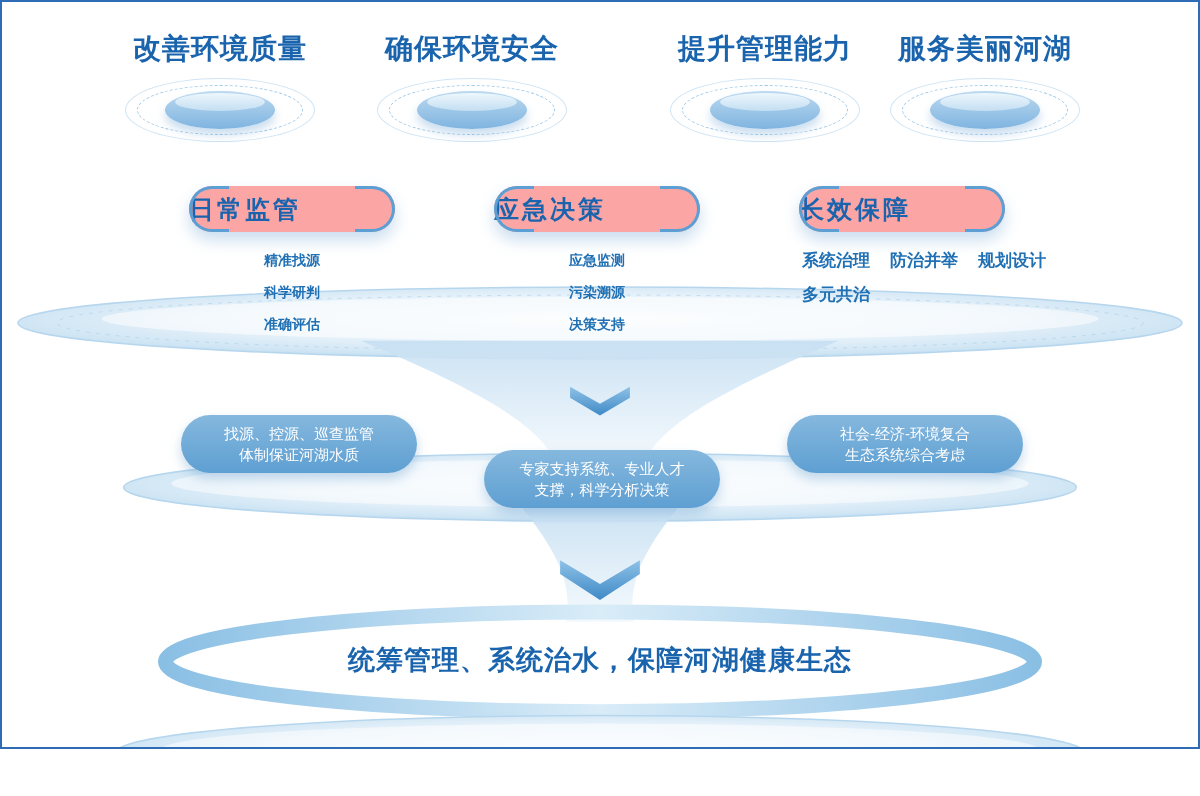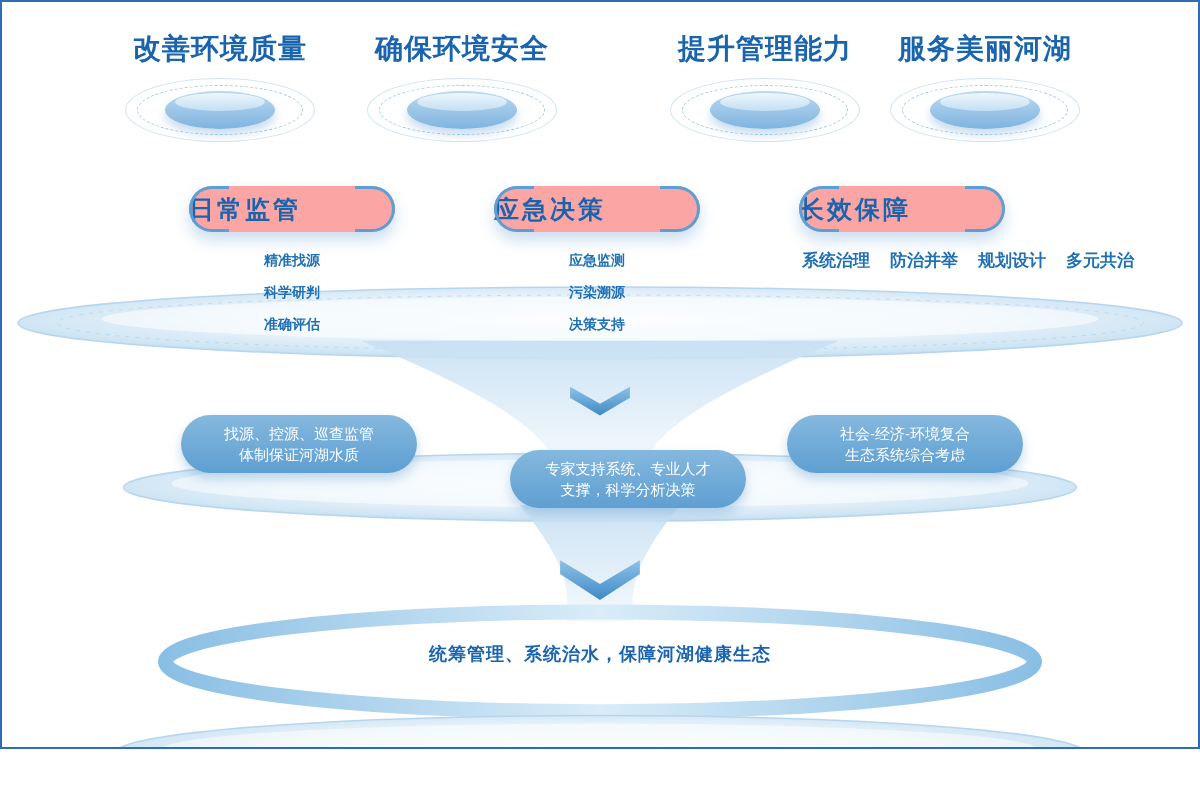--- a/index.html
+++ b/index.html
@@ -27,33 +27,33 @@
   .pillar{position:absolute;top:184px;width:280px;z-index:2;}
   .capsule{position:relative;width:206px;height:46px;margin:0 auto;background:#fca5a5;
     border-radius:23px;display:flex;align-items:center;justify-content:flex-start;
     box-shadow:0 8px 16px rgba(120,170,215,.4);}
   .bracket{position:absolute;top:0;bottom:0;width:40px;border:3px solid var(--bracket,#5b9fd4);box-sizing:border-box;}
   .bracket.left{left:0;border-right:none;border-radius:23px 0 0 23px;}
   .bracket.right{right:0;border-left:none;border-radius:0 23px 23px 0;}
   .pillar-title{font-size:25px;font-weight:bold;color:var(--title_text,#1a64ae);letter-spacing:3px;}
   .pillar-items{margin-top:12px;text-align:center;}
   .pillar-item{font-size:14px;font-weight:600;color:var(--item_text,#2070b4);line-height:32px;}
-  .pillar-grid{margin:18px auto 0;width:200px;display:grid;grid-template-columns:1fr 1fr 1fr 1fr;
+  .pillar-grid{margin:18px auto 0;width:200px;display:grid;grid-template-columns:1fr 1fr 1fr;
     gap:12px 20px;text-align:center;}
   .pillar-grid .pillar-item{line-height:22px;font-size:17px;white-space:nowrap;}
 
   
   .pill{position:absolute;width:236px;padding:8px 0;border-radius:29px;text-align:center;
     background:linear-gradient(180deg,#85b8de,var(--capsule_bg,#5e9fd2));
     color:var(--capsule_text,#fff);font-size:15px;line-height:21px;z-index:3;
     box-shadow:0 6px 12px rgba(90,150,200,.35);}
 
   
   .footer-title{position:absolute;left:0;right:0;top:640px;text-align:center;z-index:3;
-    font-size:18px;font-weight:bold;color:var(--title_text,#1a64ae);letter-spacing:1px;}
+    font-size:27px;font-weight:bold;color:var(--title_text,#1a64ae);letter-spacing:1px;}
 </style>
 </head>
 <body>
 
 <div class="stage" style="--border: #2e6cb6; --title_text: #1a64ae; --item_text: #2070b4; --bracket: #5b9fd4; --capsule_bg: #5e9fd2; --capsule_text: #ffffff;">
 
   <svg class="bg" viewBox="0 0 1200 796">
     <defs>
       <radialGradient id="discG" cx="50%" cy="45%" r="60%">
         <stop offset="0%" stop-color="#f7fbfe"></stop>
@@ -99,21 +99,21 @@
 
   <div class="goal" style="left:78px">
     <div class="goal-label">改善环境质量</div>
     <div class="disc">
       <span class="r-outer"></span>
       <span class="r-dotted"></span>
       <span class="d-body"></span>
       <span class="d-top"></span>
     </div>
   </div>
-  <div class="goal" style="left:320px">
+  <div class="goal" style="left:330px">
     <div class="goal-label">确保环境安全</div>
     <div class="disc">
       <span class="r-outer"></span>
       <span class="r-dotted"></span>
       <span class="d-body"></span>
       <span class="d-top"></span>
     </div>
   </div>
   <div class="goal" style="left:623px">
     <div class="goal-label">提升管理能力</div>
@@ -171,21 +171,21 @@
       <div class="pillar-item">防治并举</div>
       <div class="pillar-item">规划设计</div>
       <div class="pillar-item">多元共治</div>
     </div>
   </div>
 
   <div class="pill" style="left:179px;top:413px">
     <div>找源、控源、巡查监管</div>
     <div>体制保证河湖水质</div>
   </div>
-  <div class="pill" style="left:508px;top:448px">
+  <div class="pill" style="left:482px;top:448px">
     <div>专家支持系统、专业人才</div>
     <div>支撑，科学分析决策</div>
   </div>
   <div class="pill" style="left:785px;top:413px">
     <div>社会-经济-环境复合</div>
     <div>生态系统综合考虑</div>
   </div>
 
   <div class="footer-title">统筹管理、系统治水，保障河湖健康生态</div>
 

